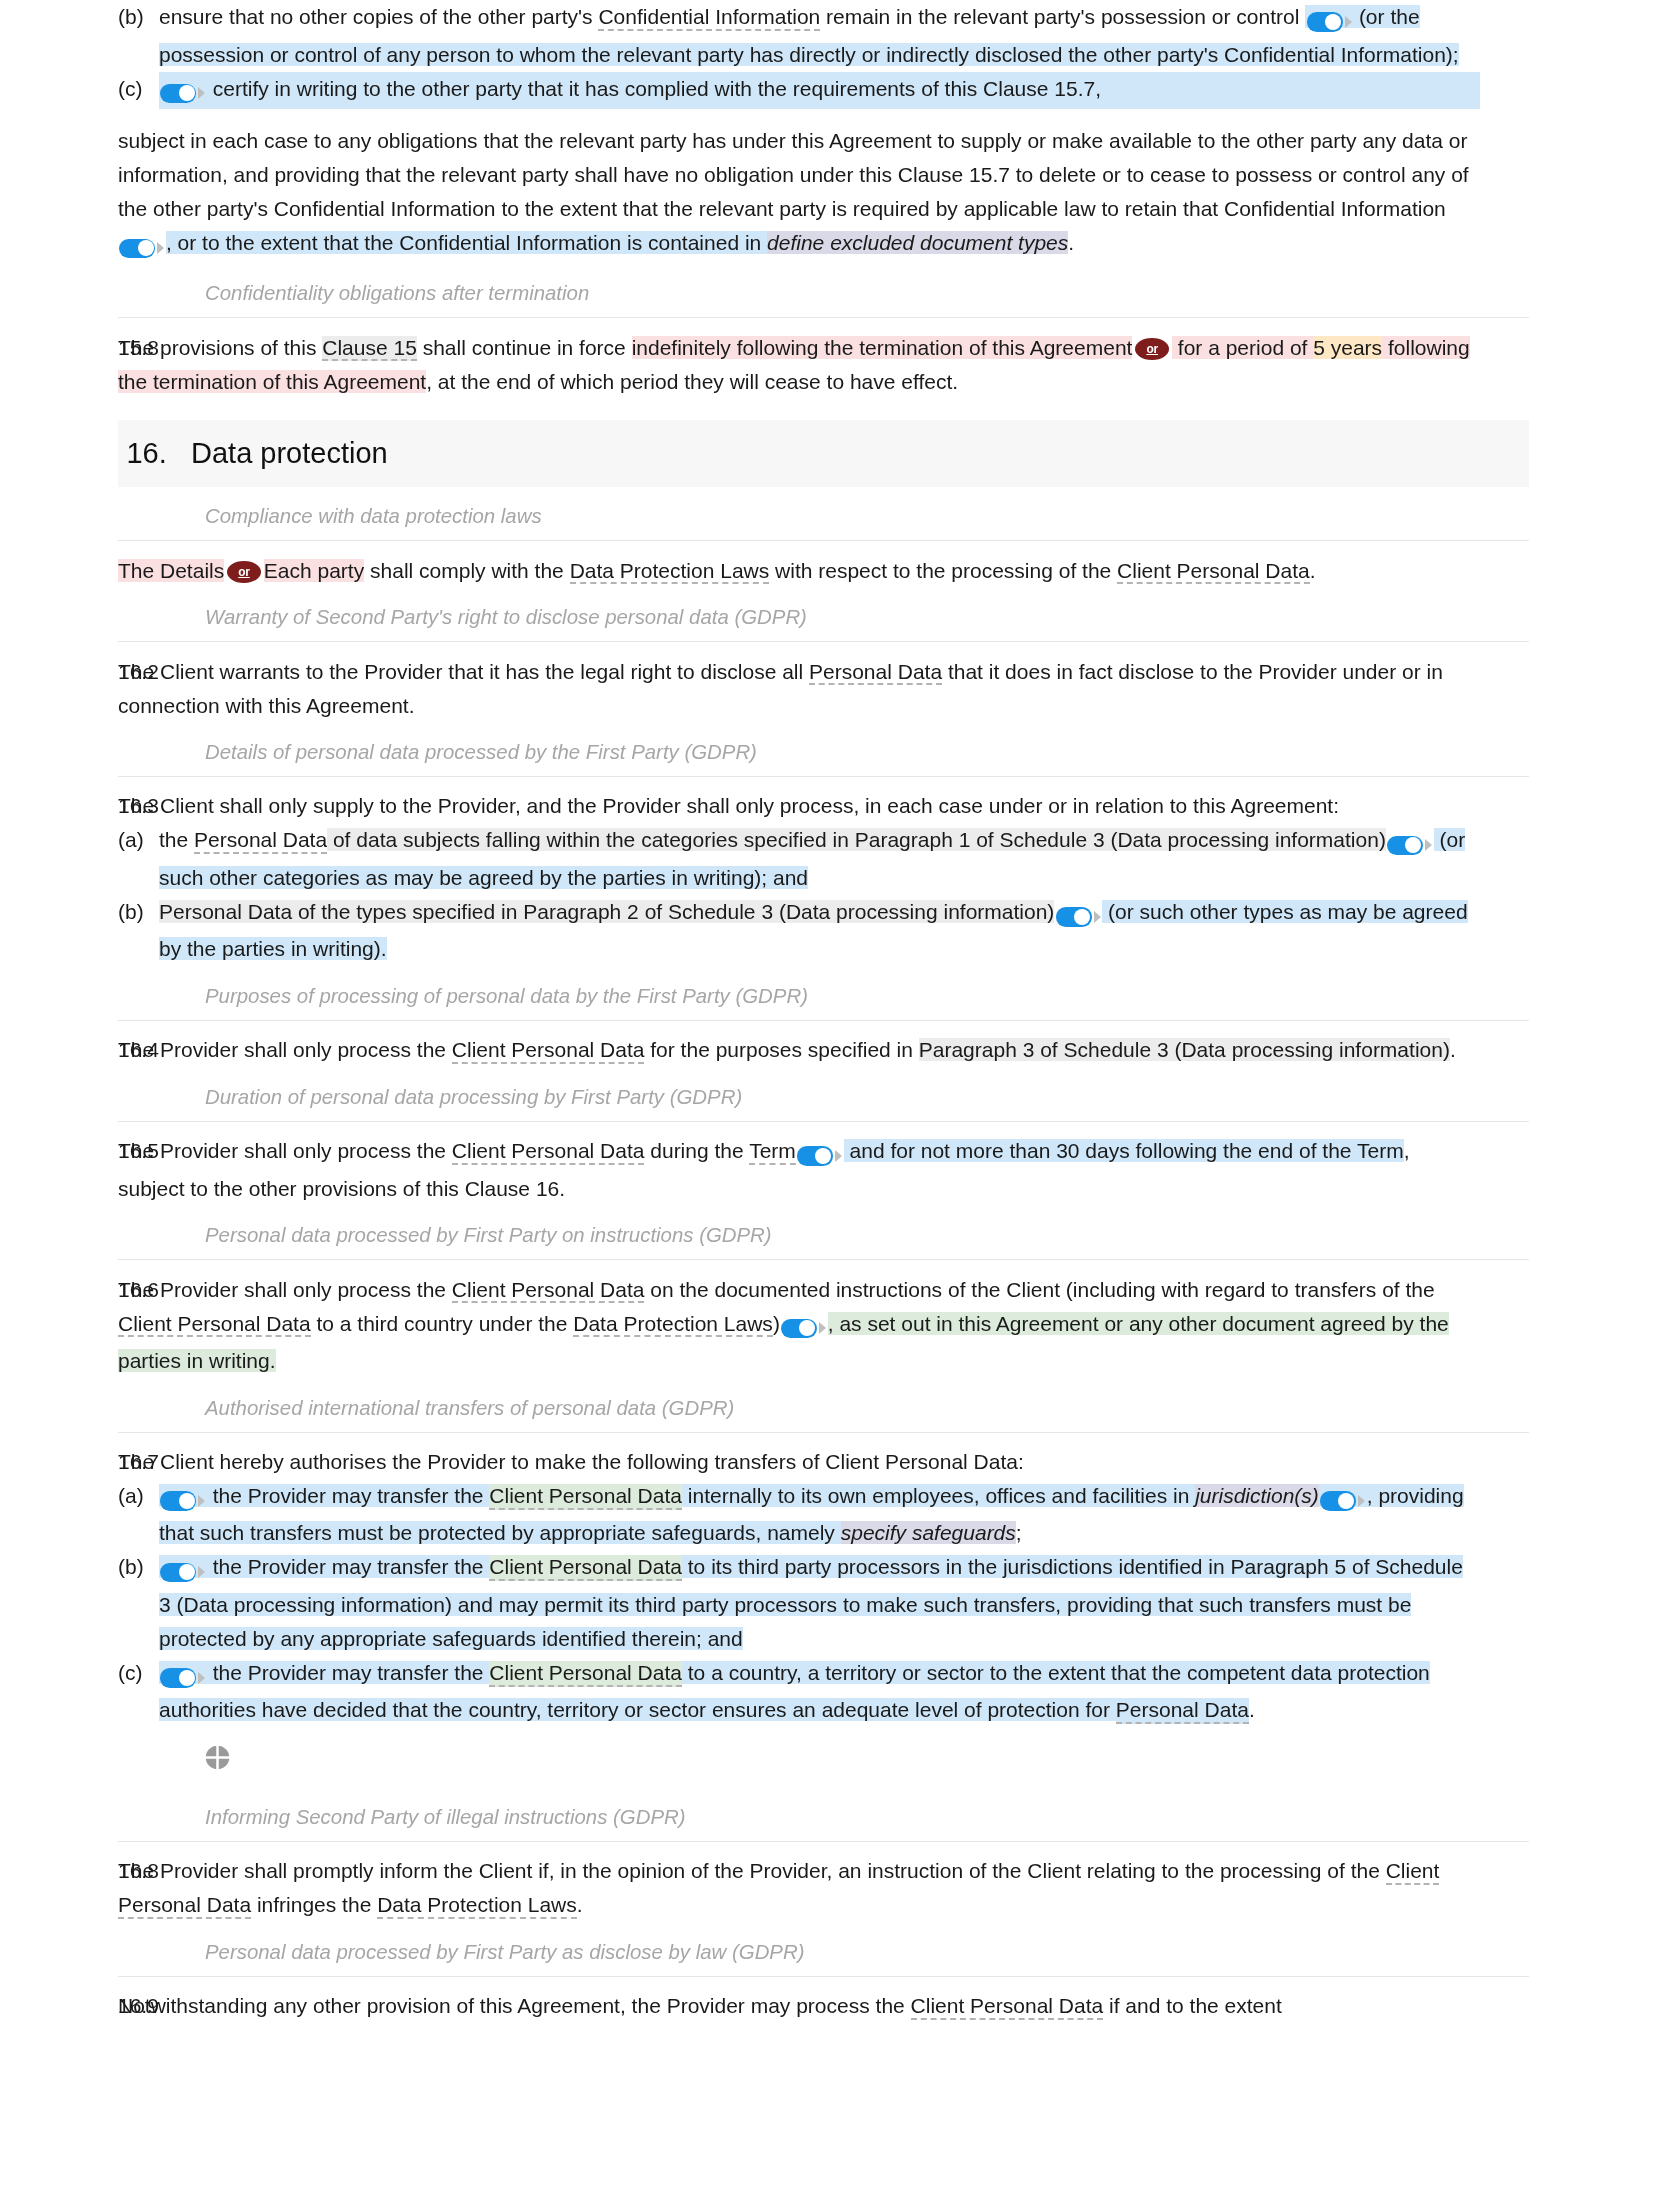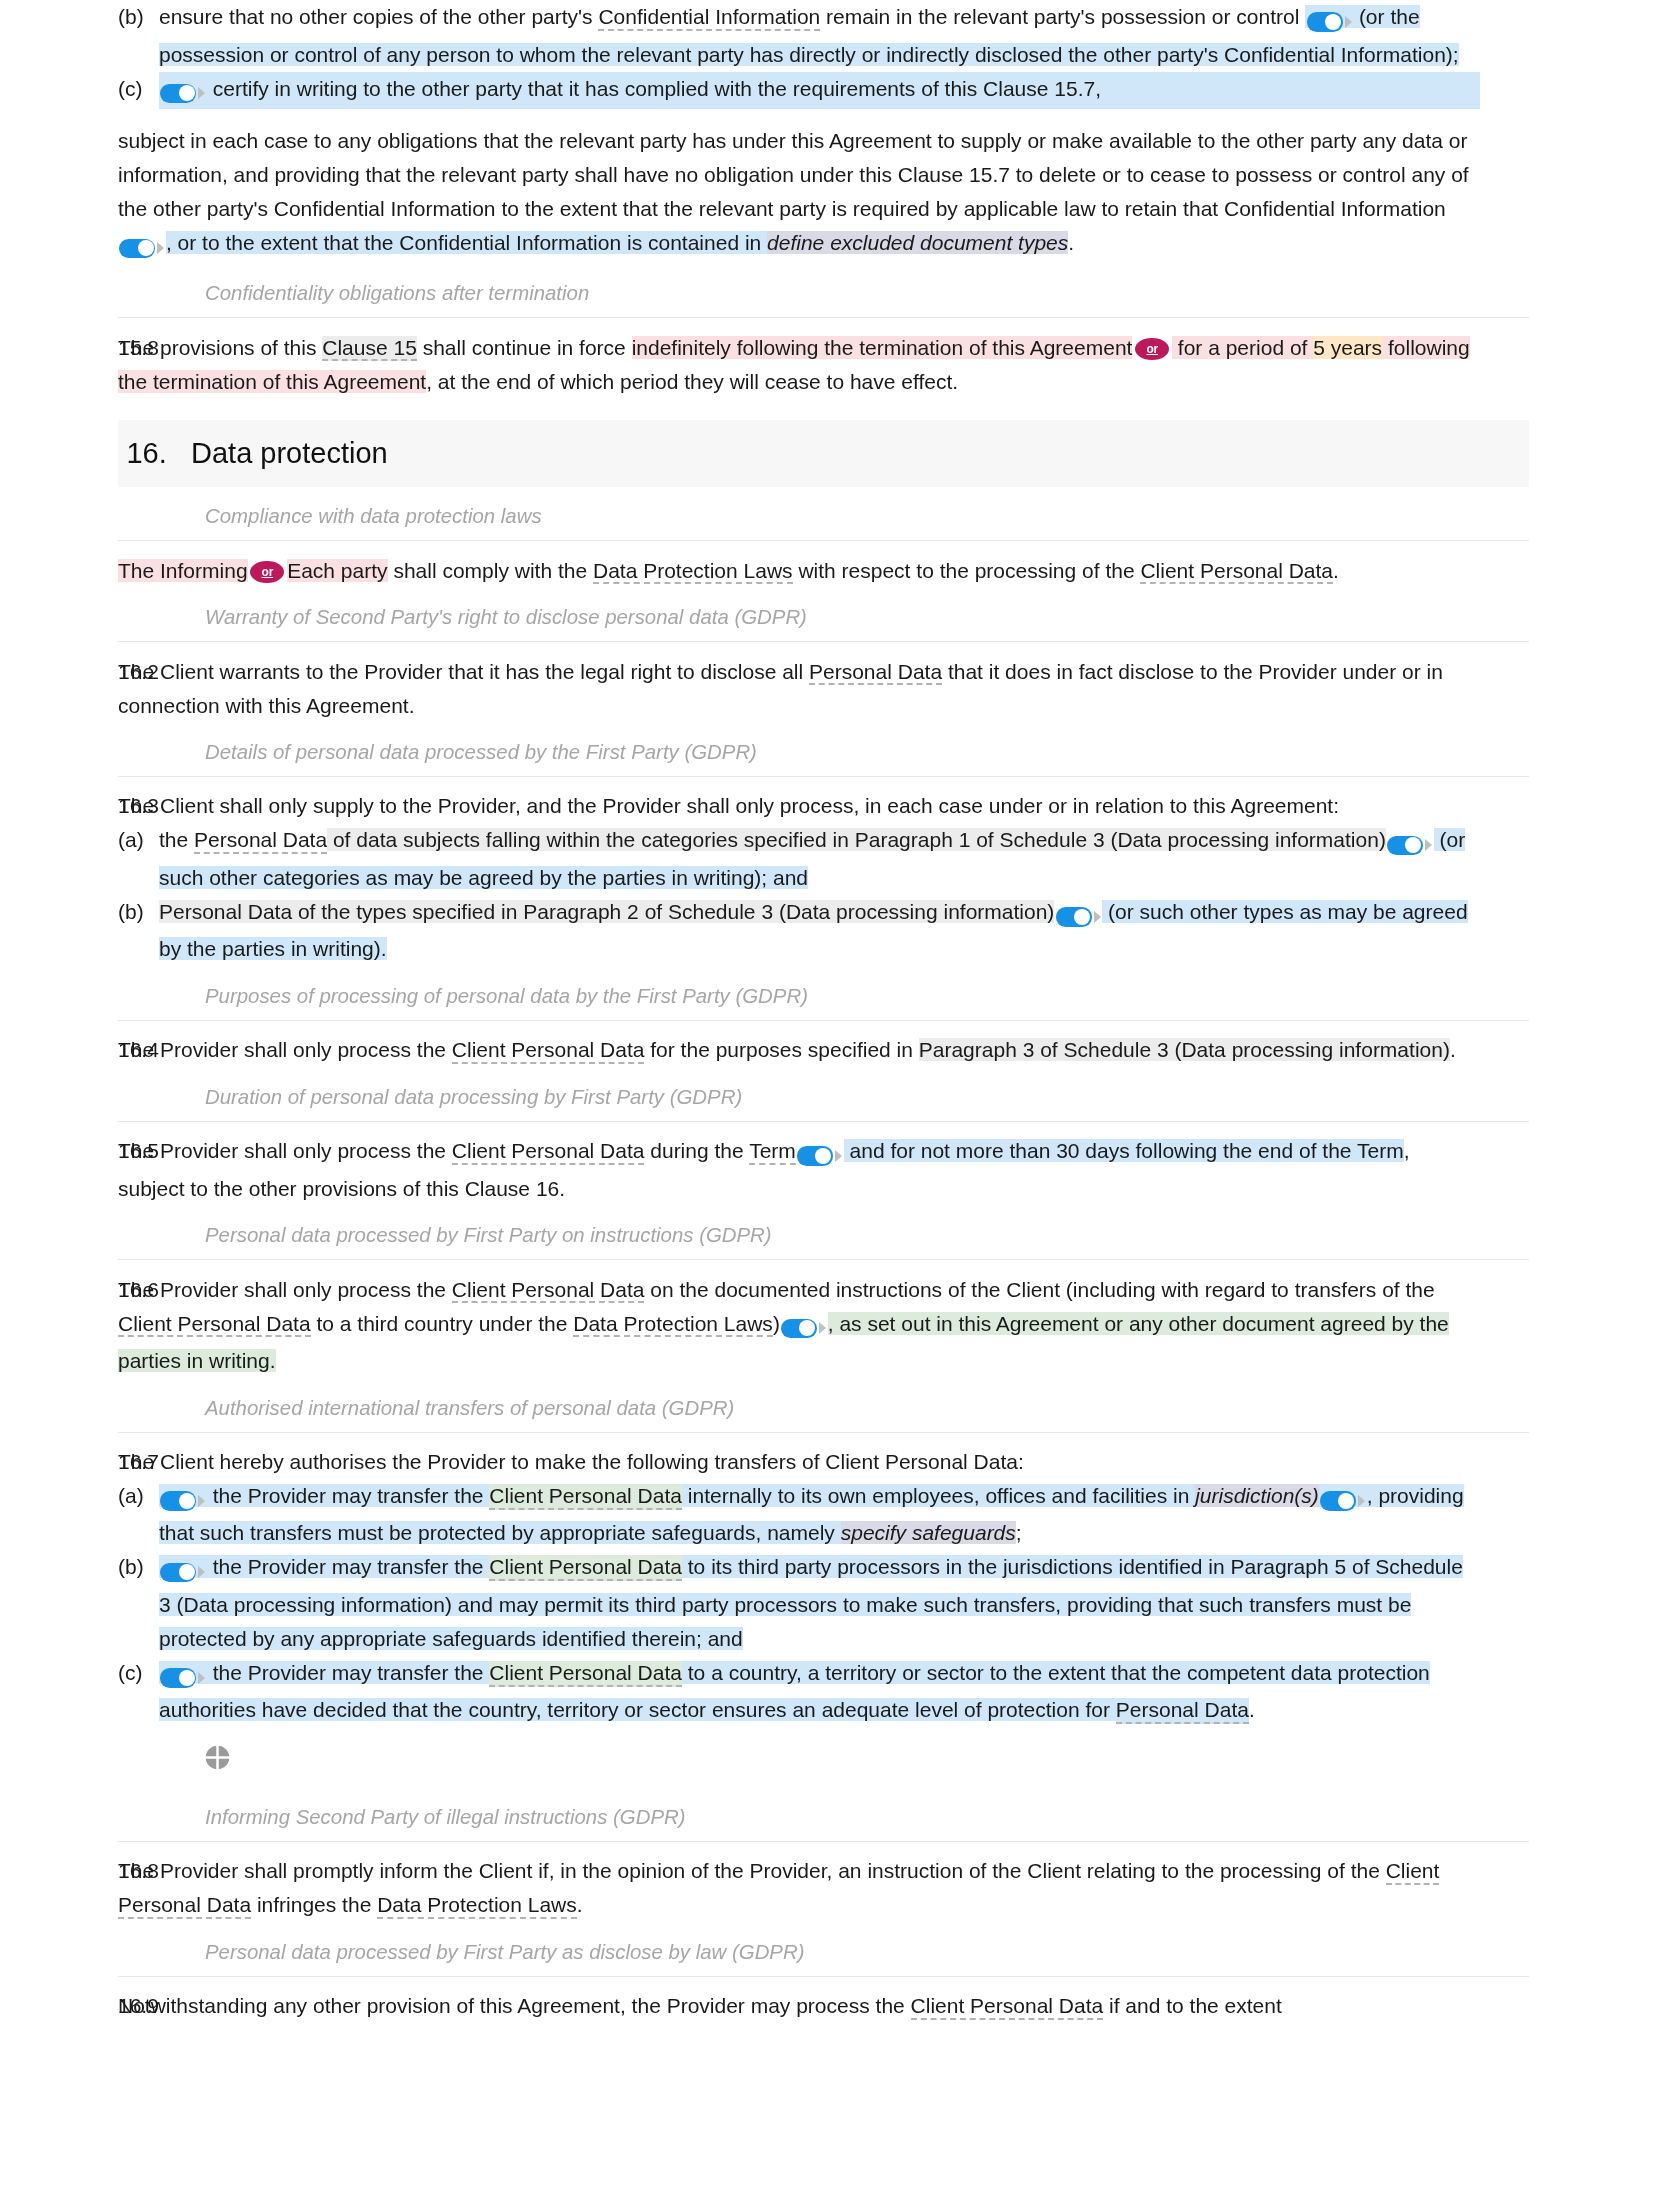--- a/index.html
+++ b/index.html
@@ -117,21 +117,21 @@
 
   .ital { font-style: italic; }
 
   
   .or-badge {
     display: inline-block;
     width: 34px;
     height: 22.5px;
     line-height: 22.5px;
     border-radius: 50%;
-    background: #be185d;
+    background: #7f1d1d;
     color: #ffffff;
     font-size: 12px;
     font-weight: bold;
     text-align: center;
     vertical-align: 2.1px;
     margin: 0 2.8px;
     font-family: "Liberation Sans", sans-serif;
     letter-spacing: -0.2px;
     cursor: pointer;
     text-decoration: underline;
@@ -223,21 +223,21 @@
     <div class="sh-num">16.</div>
     <div class="sh-title">Data protection</div>
   </div>
 
   <div class="subheading">Compliance with data protection laws</div>
   <div class="rule"></div>
 
   
   <div class="clause" style="padding-top:12.6px">
     <div class="clause-num">16.1</div>
-    <div class="clause-body"><span class="hl-pink">The Informing</span><span class="or-badge">or</span><span class="hl-pink">Each party</span><span> shall comply with the </span><span class="defined">Data Protection Laws</span><span> with respect to the processing of the </span><span class="defined">Client Personal Data</span><span>.</span></div>
+    <div class="clause-body"><span class="hl-pink">The Details</span><span class="or-badge">or</span><span class="hl-pink">Each party</span><span> shall comply with the </span><span class="defined">Data Protection Laws</span><span> with respect to the processing of the </span><span class="defined">Client Personal Data</span><span>.</span></div>
   </div>
 
   <div class="subheading">Warranty of Second Party's right to disclose personal data (GDPR)</div>
   <div class="rule"></div>
 
   
   <div class="clause" style="padding-top:12.6px">
     <div class="clause-num">16.2</div>
     <div class="clause-body"><span>The Client warrants to the Provider that it has the legal right to disclose all </span><span class="defined">Personal Data</span><span> that it does in fact disclose to the Provider under or in connection with this Agreement.</span></div>
   </div>

